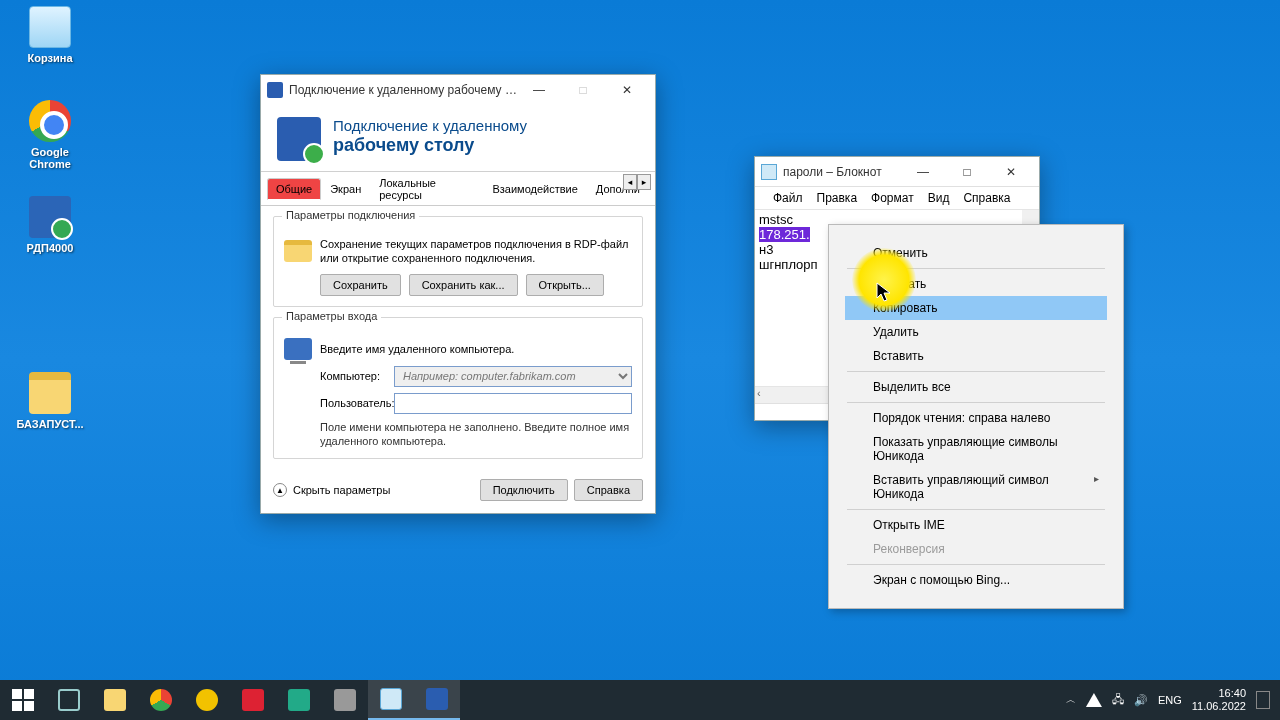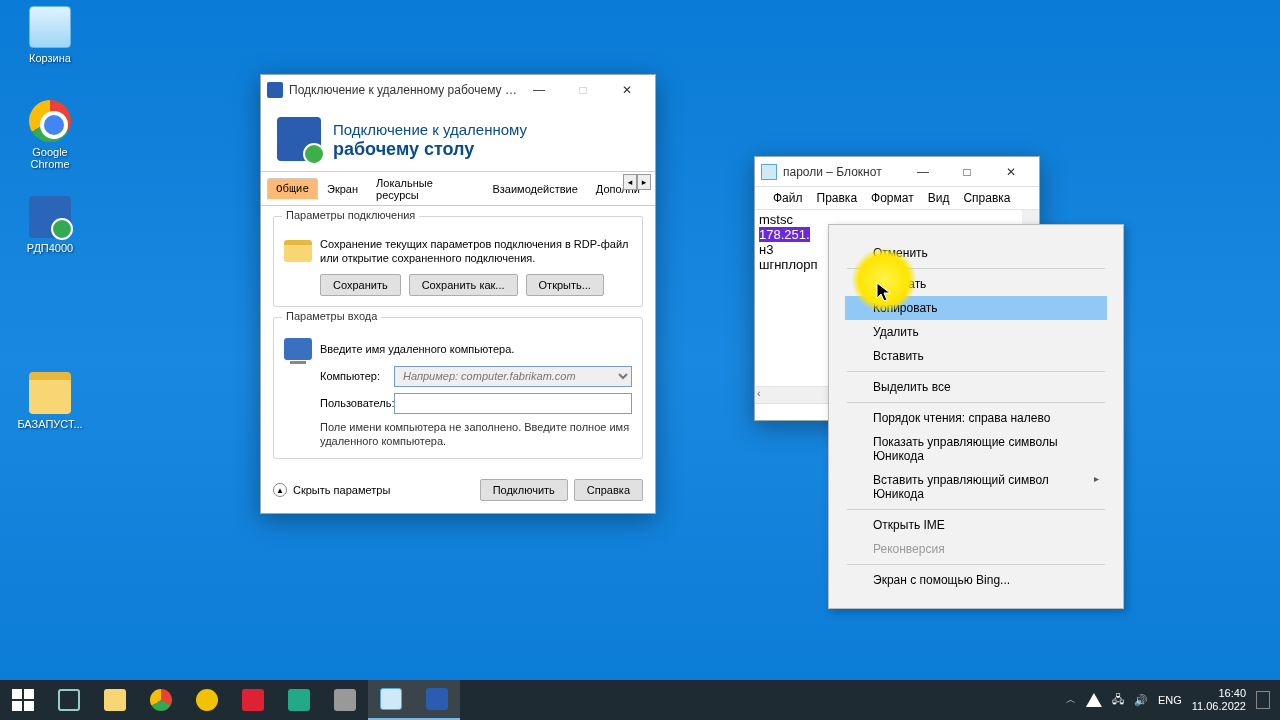--- a/index.html
+++ b/index.html
@@ -21,44 +21,44 @@
   .recycle .ico { background: linear-gradient(#dff3ff,#9fd6f5); border-radius:4px; border:1px solid #6bb7e4; }
   .chrome .ico {
     border-radius:50%;
     background: conic-gradient(#ea4335 0 120deg,#34a853 120deg 240deg,#fbbc05 240deg 360deg);
     position:relative;
   }
   .chrome .ico::after{content:"";position:absolute;left:11px;top:11px;width:20px;height:20px;border-radius:50%;background:#4285f4;border:4px solid #fff;}
   .rdp4000 .ico { background:#2b65b7; border-radius:4px; position:relative; }
   .rdp4000 .ico::after{content:"";position:absolute;right:-2px;bottom:-2px;width:18px;height:18px;border-radius:50%;background:#34a853;border:2px solid #fff;}
   .folder .ico { background:#f8d673; border-radius:4px; border-top:8px solid #e6b93e;}
-  .desktop-icon span { text-shadow: 1px 1px 2px rgba(0,0,0,.6); }
+  .desktop-icon span { text-shadow: 1px 1px 2px rgba(0,0,0,.6); font-weight: bold; }
 
   
   .win {
     position:absolute; background:#fff; border:1px solid #9aa; box-shadow:0 6px 24px rgba(0,0,0,.35);
   }
   .titlebar {
     height:30px; display:flex; align-items:center; padding:0 6px; font-size:12px; color:#333;
     background:#fff;
   }
   .titlebar .t-icon{width:16px;height:16px;margin-right:6px;}
   .titlebar .title{flex:1;white-space:nowrap;overflow:hidden;text-overflow:ellipsis;}
   .winbtn{width:44px;height:30px;display:flex;align-items:center;justify-content:center;font-size:12px;color:#333;cursor:pointer;}
 
   
   .rdpwin{left:260px; top:74px; width:396px;}
-  .rdp-head{display:flex;align-items:flex-end;padding:12px 16px 10px; border-bottom:1px solid #d0d0d0;}
+  .rdp-head{display:flex;align-items:flex-start;padding:12px 16px 10px; border-bottom:1px solid #d0d0d0;}
   .rdp-head .big-ico{width:44px;height:44px;margin-right:12px;background:#2a5db0;border-radius:4px;position:relative;}
   .rdp-head .big-ico::after{content:"";position:absolute;right:-4px;bottom:-4px;width:18px;height:18px;border-radius:50%;background:#3cae4a;border:2px solid #fff;}
   .rdp-head h1{font-size:15px;color:#0a4b8c;font-weight:400;line-height:1.2;}
   .rdp-head h1 b{font-size:18px;font-weight:700;display:block;}
   .tabs{display:flex;align-items:center;border-bottom:1px solid #ccc;font-size:11px;padding:0 6px;position:relative;}
   .tab{padding:4px 8px;cursor:pointer;color:#000;border:1px solid transparent;margin-bottom:-1px;}
-  .tab.active{border-color:#ccc #ccc #fff;background:#fdba74;border-radius:3px 3px 0 0;font-family:Liberation Mono, monospace;}
+  .tab.active{border-color:#ccc #ccc #fff;background:#ef4444;border-radius:3px 3px 0 0;}
   .tabscroll{position:absolute;right:4px;top:2px;display:flex;}
   .tabscroll span{width:14px;height:16px;border:1px solid #999;display:flex;align-items:center;justify-content:center;font-size:9px;background:#eee;cursor:pointer;}
   .group{margin:10px 12px;border:1px solid #d5d5d5;border-radius:2px;position:relative;padding:14px 10px 10px;}
   .group .legend{position:absolute;top:-8px;left:8px;background:#fff;padding:0 4px;font-size:11px;color:#333;}
   .row{display:flex;align-items:center;margin:6px 0;font-size:11px;}
   .row label{width:74px;}
   .row input, .row select{flex:1;border:1px solid #7a9ccc;height:21px;font-size:11px;padding:0 4px;}
   .row select{font-style:italic;color:#777;}
   .comp-ico{width:28px;height:22px;background:#3a70c0;border-radius:3px;margin-right:8px;position:relative;flex-shrink:0;}
   .comp-ico::after{content:"";position:absolute;left:6px;bottom:-4px;width:16px;height:3px;background:#888;}

